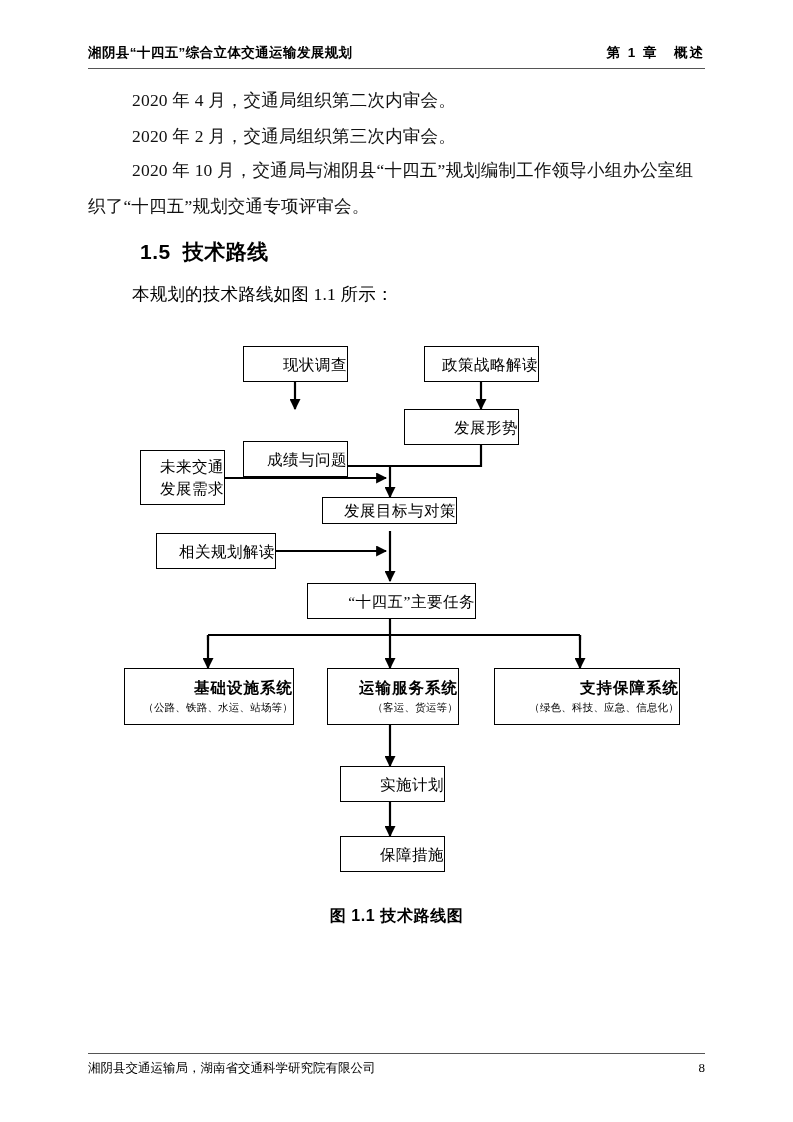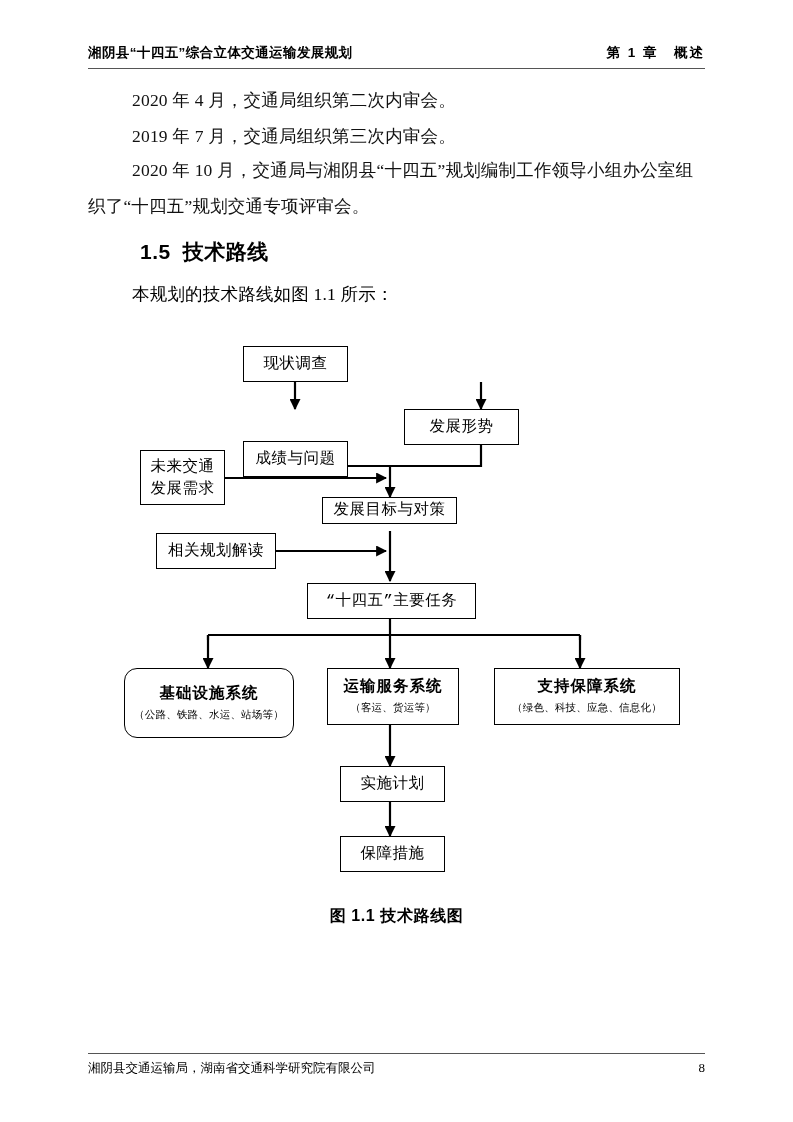--- a/index.html
+++ b/index.html
@@ -104,24 +104,24 @@
     height: 1122px;
     pointer-events: none;
   }
   .fbox {
     position: absolute;
     border: 1.6px solid #000000;
     background: #ffffff;
     box-sizing: border-box;
     display: flex;
     flex-direction: column;
-    align-items: center;
+    align-items: flex-end;
     justify-content: center;
     text-align: center;
-    font-family: Liberation Mono, monospace;
+    font-family: Liberation Serif, serif;
   }
   .fbox .main {
     font-size: 15.5px;
     line-height: 19px;
     white-space: nowrap;
     letter-spacing: 0.5px;
   }
   .fbox.two-line .main {
     white-space: normal;
     line-height: 22px;
@@ -189,21 +189,21 @@
 
 <div id="page">
 
   <div id="header">
     <div class="hdr-left">湘阴县“十四五”综合立体交通运输发展规划</div>
     <div class="hdr-right">第 1 章　概述</div>
   </div>
   <div id="header-rule"></div>
 
   <div class="para" id="p1">2020 年 4 月，交通局组织第二次内审会。</div>
-  <div class="para" id="p2">2019 年 7 月，交通局组织第三次内审会。</div>
+  <div class="para" id="p2">2020 年 2 月，交通局组织第三次内审会。</div>
   <div class="para" id="p3">2020 年 10 月，交通局与湘阴县“十四五”规划编制工作领导小组办公室组织了“十四五”规划交通专项评审会。</div>
 
   <div id="sec-heading">
     <span class="num">1.5</span><span class="ttl">技术路线</span>
   </div>
 
   <div id="intro-line">本规划的技术路线如图 1.1 所示：</div>
 
   <svg id="flowchart" viewBox="0 0 793 1122" xmlns="http://www.w3.org/2000/svg">
     <defs>
@@ -242,20 +242,23 @@
       <path d="M 208 635 L 580 635"></path>
       <path d="M 208 635 L 208 640"></path>
       <path d="M 580 635 L 580 640"></path>
     </g>
   </svg>
 
   <div class="fbox" style="left:243px; top:346px; width:105px; height:36px;">
     <div class="main">现状调查</div>
   </div>
 
+  <div class="fbox" style="left:424px; top:346px; width:115px; height:36px;">
+    <div class="main">政策战略解读</div>
+  </div>
 
   <div class="fbox" style="left:243px; top:409px; width:105px; height:36px;margin-top:32px;">
     <div class="main">成绩与问题</div>
   </div>
 
   <div class="fbox" style="left:404px; top:409px; width:115px; height:36px;">
     <div class="main">发展形势</div>
   </div>
 
   <div class="fbox two-line" style="left:140px; top:450px; width:85px; height:55px;">
@@ -268,21 +271,21 @@
   </div>
 
   <div class="fbox" style="left:128px; top:533px; width:120px; height:36px;margin-left:28px;">
     <div class="main">相关规划解读</div>
   </div>
 
   <div class="fbox" style="left:307px; top:583px; width:169px; height:36px;">
     <div class="main">“十四五”主要任务</div>
   </div>
 
-  <div class="fbox sys" style="left:124px; top:668px; width:170px; height:70px;border-radius:13px;">
+  <div class="fbox sys" style="left:124px; top:668px; width:170px; height:57px;">
     <div class="main">基础设施系统</div>
     <div class="sub">（公路、铁路、水运、站场等）</div>
   </div>
 
   <div class="fbox sys" style="left:327px; top:668px; width:132px; height:57px;">
     <div class="main">运输服务系统</div>
     <div class="sub">（客运、货运等）</div>
   </div>
 
   <div class="fbox" style="left:340px; top:766px; width:105px; height:36px;">

